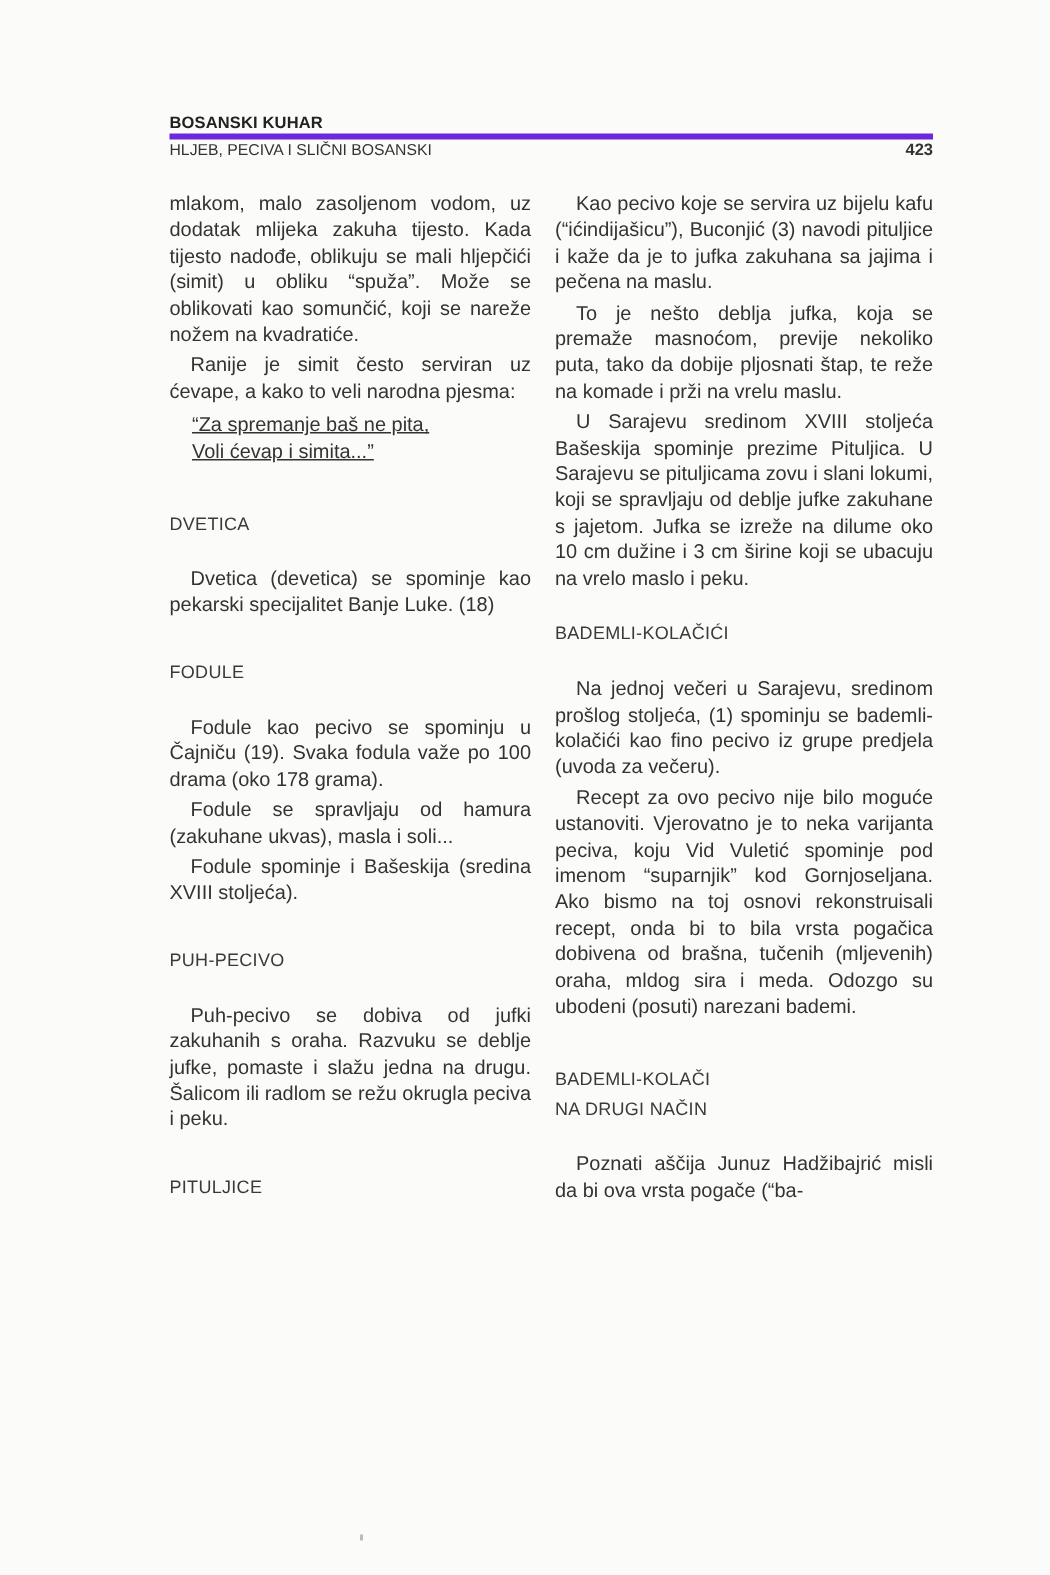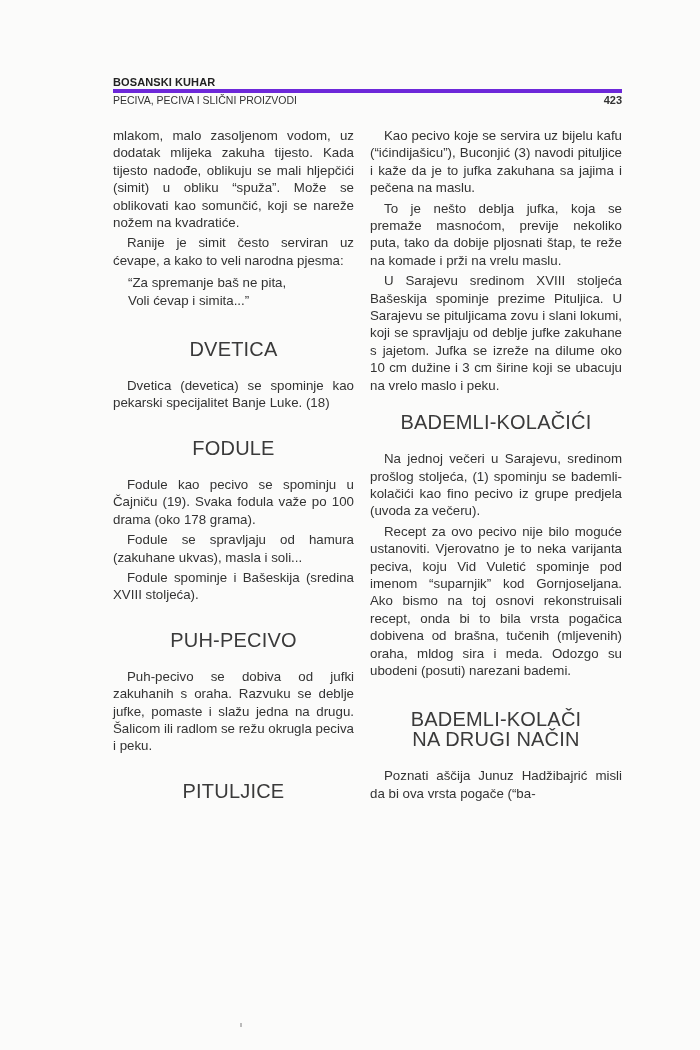--- a/index.html
+++ b/index.html
@@ -27,38 +27,38 @@
     font-size: 13.3px; line-height: 17.4px; color: #333;
   }
   .col.left { left: 113px; }
   .col.right { left: 370px; width: 252px; }
   .col p {
     margin: 0; text-align: justify; text-indent: 14px;
     hyphens: manual;
   }
   .col p.first { text-indent: 0; }
   .col p + p { margin-top: 3px; }
-  .verse { margin: 5px 0 0 15px; }
+  .verse { margin: 5px 0 0 15px; text-decoration: underline; }
   .verse div { line-height: 17.4px; }
   h2 {
-    font-weight: normal; font-size: 20px; letter-spacing: 0.2px;
-    color: #3a3a3a; margin: 26px 0 18px 0; line-height: 20px; text-align: center;
+    font-weight: normal; font-size: 12px; letter-spacing: 0.2px;
+    color: #3a3a3a; margin: 26px 0 18px 0; line-height: 20px;
   }
   .stray-mark {
     position: absolute; left: 240px; top: 1023px; width: 2px; height: 4px;
     background: #bbb;
   }
 </style>
 </head>
 <body>
 
 <div class="header">
   <div class="running-title">BOSANSKI KUHAR</div>
   <div class="running-sub">
-    <span>PECIVA, PECIVA I SLIČNI PROIZVODI</span>
+    <span>HLJEB, PECIVA I SLIČNI BOSANSKI</span>
     <span class="page-num">423</span>
   </div>
 </div>
 
 <div class="col left">
   <p class="first">mlakom, malo zasoljenom vodom, uz dodatak mlijeka zakuha tijesto. Kada tijesto nadođe, oblikuju se mali hljepčići (simit) u obliku “spuža”. Može se oblikovati kao somunčić, koji se nareže nožem na kvadratiće.</p>
   <p>Ranije je simit često serviran uz ćevape, a kako to veli narodna pjesma:</p>
   <div class="verse">
     <div>“Za spremanje baš ne pita,</div>
     <div>Voli ćevap i simita...”</div>

